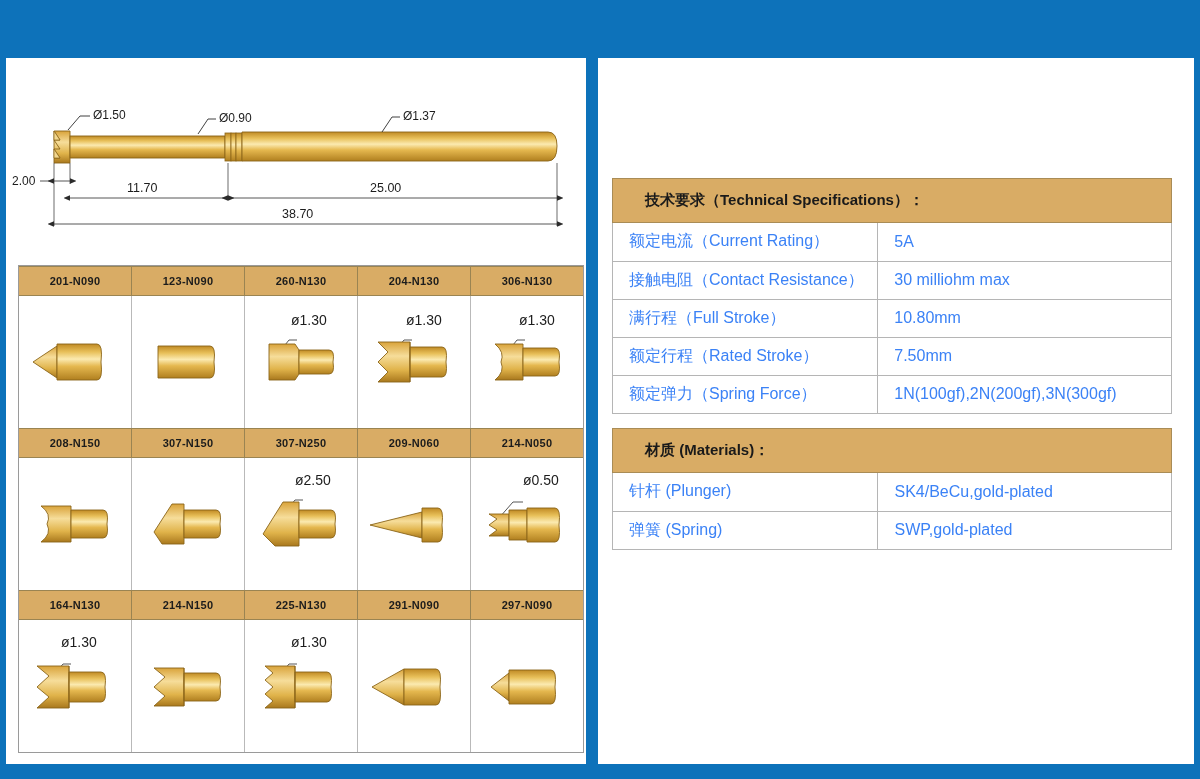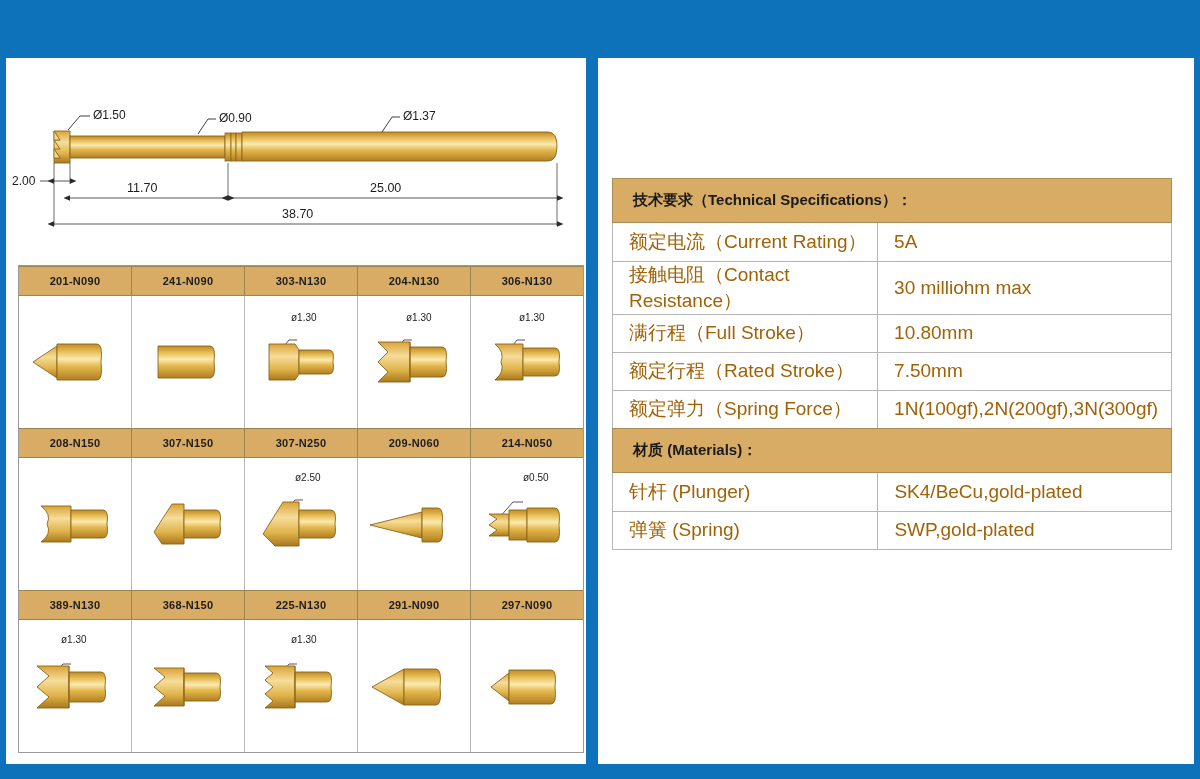--- a/index.html
+++ b/index.html
@@ -64,42 +64,42 @@
   .tip-cell {
     flex: 1 1 0; position: relative;
     border-right: 1px solid #b9b9b9;
     display: flex; align-items: center; justify-content: center;
     background: #ffffff;
   }
   .tip-cell:last-child { border-right: none; }
   .tip-cell svg { display: block; }
 
   .dia-label {
-    position: absolute; font-size: 10px; color: #1c1c1c;
+    position: absolute; font-size: 14px; color: #1c1c1c;
     white-space: nowrap;
   }
 
   
   .spec-block { position: absolute; left: 14px; width: 560px; }
   #spec-tech { top: 120px; }
   #spec-mat  { top: 370px; }
 
   .spec-head {
     height: 45px; background: #d9ac65;
     border: 1px solid #a98c56;
     display: flex; align-items: center;
-    padding-left: 20px;
+    padding-left: 32px;
     font-size: 15px; color: #1a1a1a; font-weight: 600;
   }
   .spec-table { width: 100%; border-collapse: collapse; }
   .spec-table td {
     height: 38px;
     border: 1px solid #b5b5b5;
     border-top: none;
-    font-size: 19px; color: #a16207;
+    font-size: 16px; color: #3b82f6;
     padding: 0 0 0 16px;
     vertical-align: middle;
     background: #ffffff;
   }
   .spec-table td.k { width: 266px; }
   .spec-table td.v { width: 294px; }
   .spec-table tr:first-child td { border-top: none; }
 
   
 </style>
@@ -175,22 +175,22 @@
         <line x1="44" y1="136" x2="547" y2="136" stroke="#2b2b2b" stroke-width="0.8" marker-start="url(#arrL)" marker-end="url(#arrR)"></line>
         <text x="272" y="130" font-family="Liberation Sans, sans-serif" font-size="12.5" fill="#1c1c1c">38.70</text>
       </svg>
     </div>
 
     <div class="tip-grid">
 
       <div class="tip-row">
         <div class="tip-row-head">
           <div class="tip-head-cell">201-N090</div>
-          <div class="tip-head-cell">241-N090</div>
-          <div class="tip-head-cell">303-N130</div>
+          <div class="tip-head-cell">123-N090</div>
+          <div class="tip-head-cell">260-N130</div>
           <div class="tip-head-cell">204-N130</div>
           <div class="tip-head-cell">306-N130</div>
         </div>
         <div class="tip-row-body">
 
           <div class="tip-cell">
             <svg width="100" height="60" viewBox="0 0 100 60">
               <path d="M8,30 L32,14 L32,46 z" fill="url(#gold-tip)" stroke="#8a6418" stroke-width="0.9"></path>
               <path d="M32,12 L72,12 Q78,12 76,30 Q78,48 72,48 L32,48 z" fill="url(#gold-h)" stroke="#8a6418" stroke-width="0.9"></path>
             </svg>
@@ -279,22 +279,22 @@
               <path d="M12,20 L32,20 L32,42 L12,42 L20,36 L12,31 L20,25 z" fill="url(#gold-tip)" stroke="#8a6418" stroke-width="0.9"></path>
               <path d="M32,16 L50,16 L50,46 L32,46 z" fill="url(#gold-h)" stroke="#8a6418" stroke-width="0.9"></path>
               <path d="M50,14 L78,14 Q84,14 82,31 Q84,48 78,48 L50,48 z" fill="url(#gold-h)" stroke="#8a6418" stroke-width="0.9"></path>
             </svg>
           </div>
         </div>
       </div>
 
       <div class="tip-row">
         <div class="tip-row-head">
-          <div class="tip-head-cell">389-N130</div>
-          <div class="tip-head-cell">368-N150</div>
+          <div class="tip-head-cell">164-N130</div>
+          <div class="tip-head-cell">214-N150</div>
           <div class="tip-head-cell">225-N130</div>
           <div class="tip-head-cell">291-N090</div>
           <div class="tip-head-cell">297-N090</div>
         </div>
         <div class="tip-row-body">
 
           <div class="tip-cell">
             <span class="dia-label" style="left:42px; top:14px;">ø1.30</span>
             <svg width="100" height="60" viewBox="0 0 100 60">
               <polyline points="28,20 38,8 46,8" fill="none" stroke="#2b2b2b" stroke-width="0.8"></polyline>

